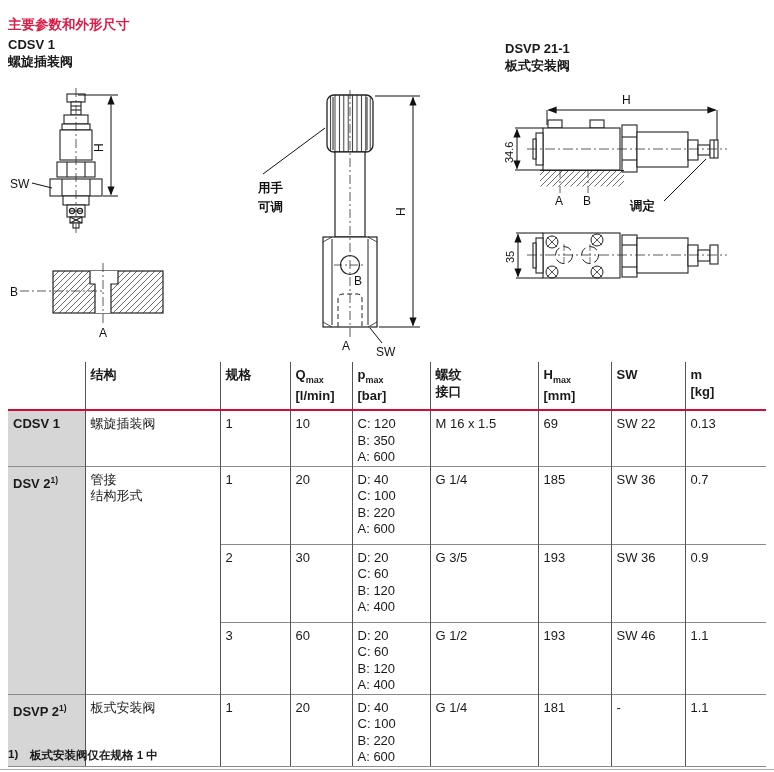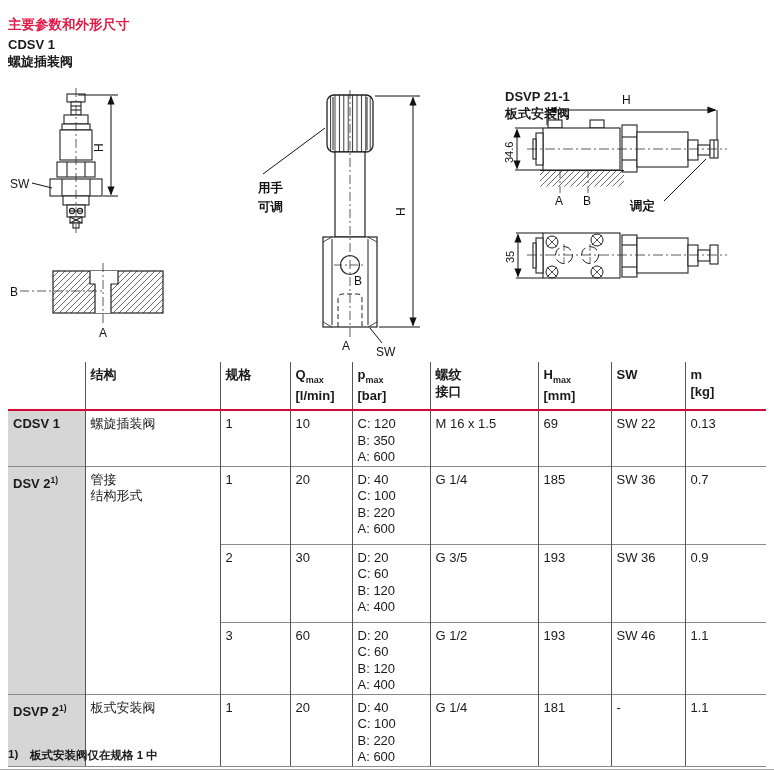--- a/index.html
+++ b/index.html
@@ -33,21 +33,21 @@
 </style>
 </head>
 <body>
 
 <div class="page">
 
   <div class="title">主要参数和外形尺寸</div>
 
   <div class="caption" style="left:8px; top:36px;">CDSV 1
 螺旋插装阀</div>
-  <div class="caption" style="left:505px; top:40px;margin-top:48px;">DSVP 21-1
+  <div class="caption" style="left:505px; top:40px;">DSVP 21-1
 板式安装阀</div>
 
   <svg class="fig" style="left:8px; top:88px;" width="190" height="255" viewBox="0 0 190 255">
     <defs>
       <pattern id="hatch1" width="6" height="6" patternUnits="userSpaceOnUse">
         <path d="M0,6 L6,0" stroke="#444" stroke-width="0.8"></path>
       </pattern>
       <marker id="ah1" viewBox="0 0 10 10" refX="9" refY="5" markerWidth="9" markerHeight="9" orient="auto-start-reverse">
         <path d="M0,1 L10,5 L0,9 z" fill="#111"></path>
       </marker>

